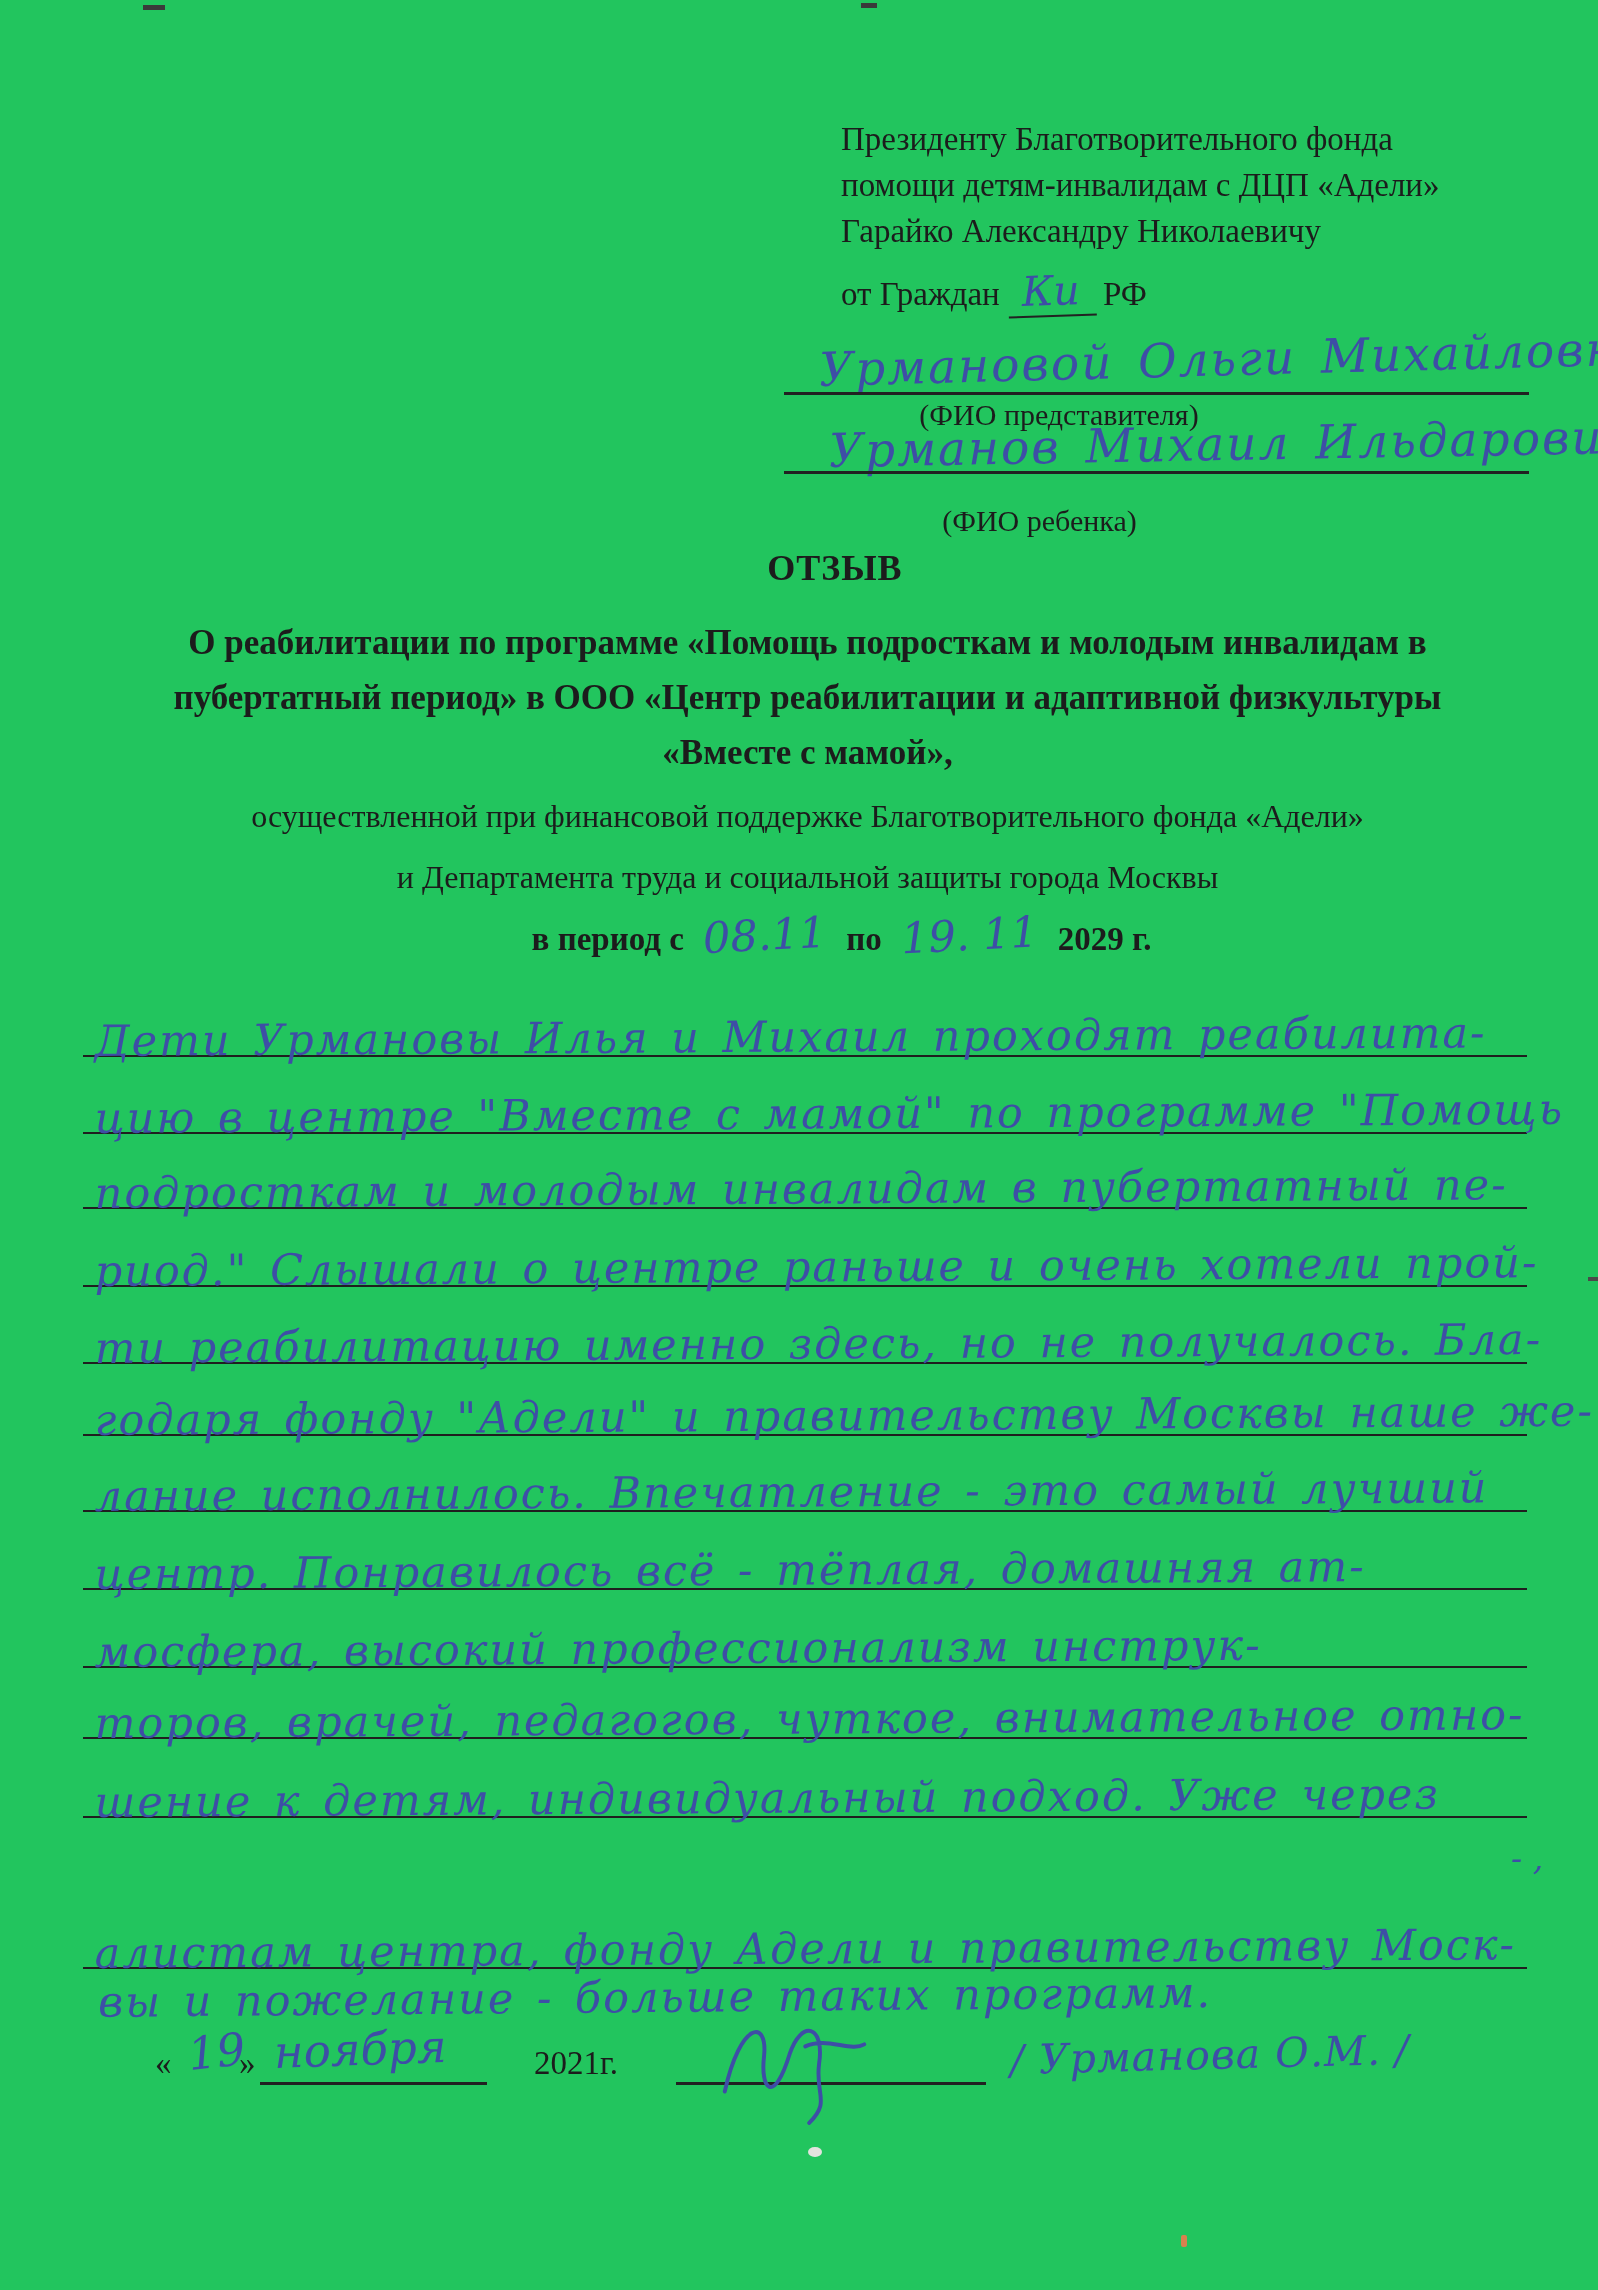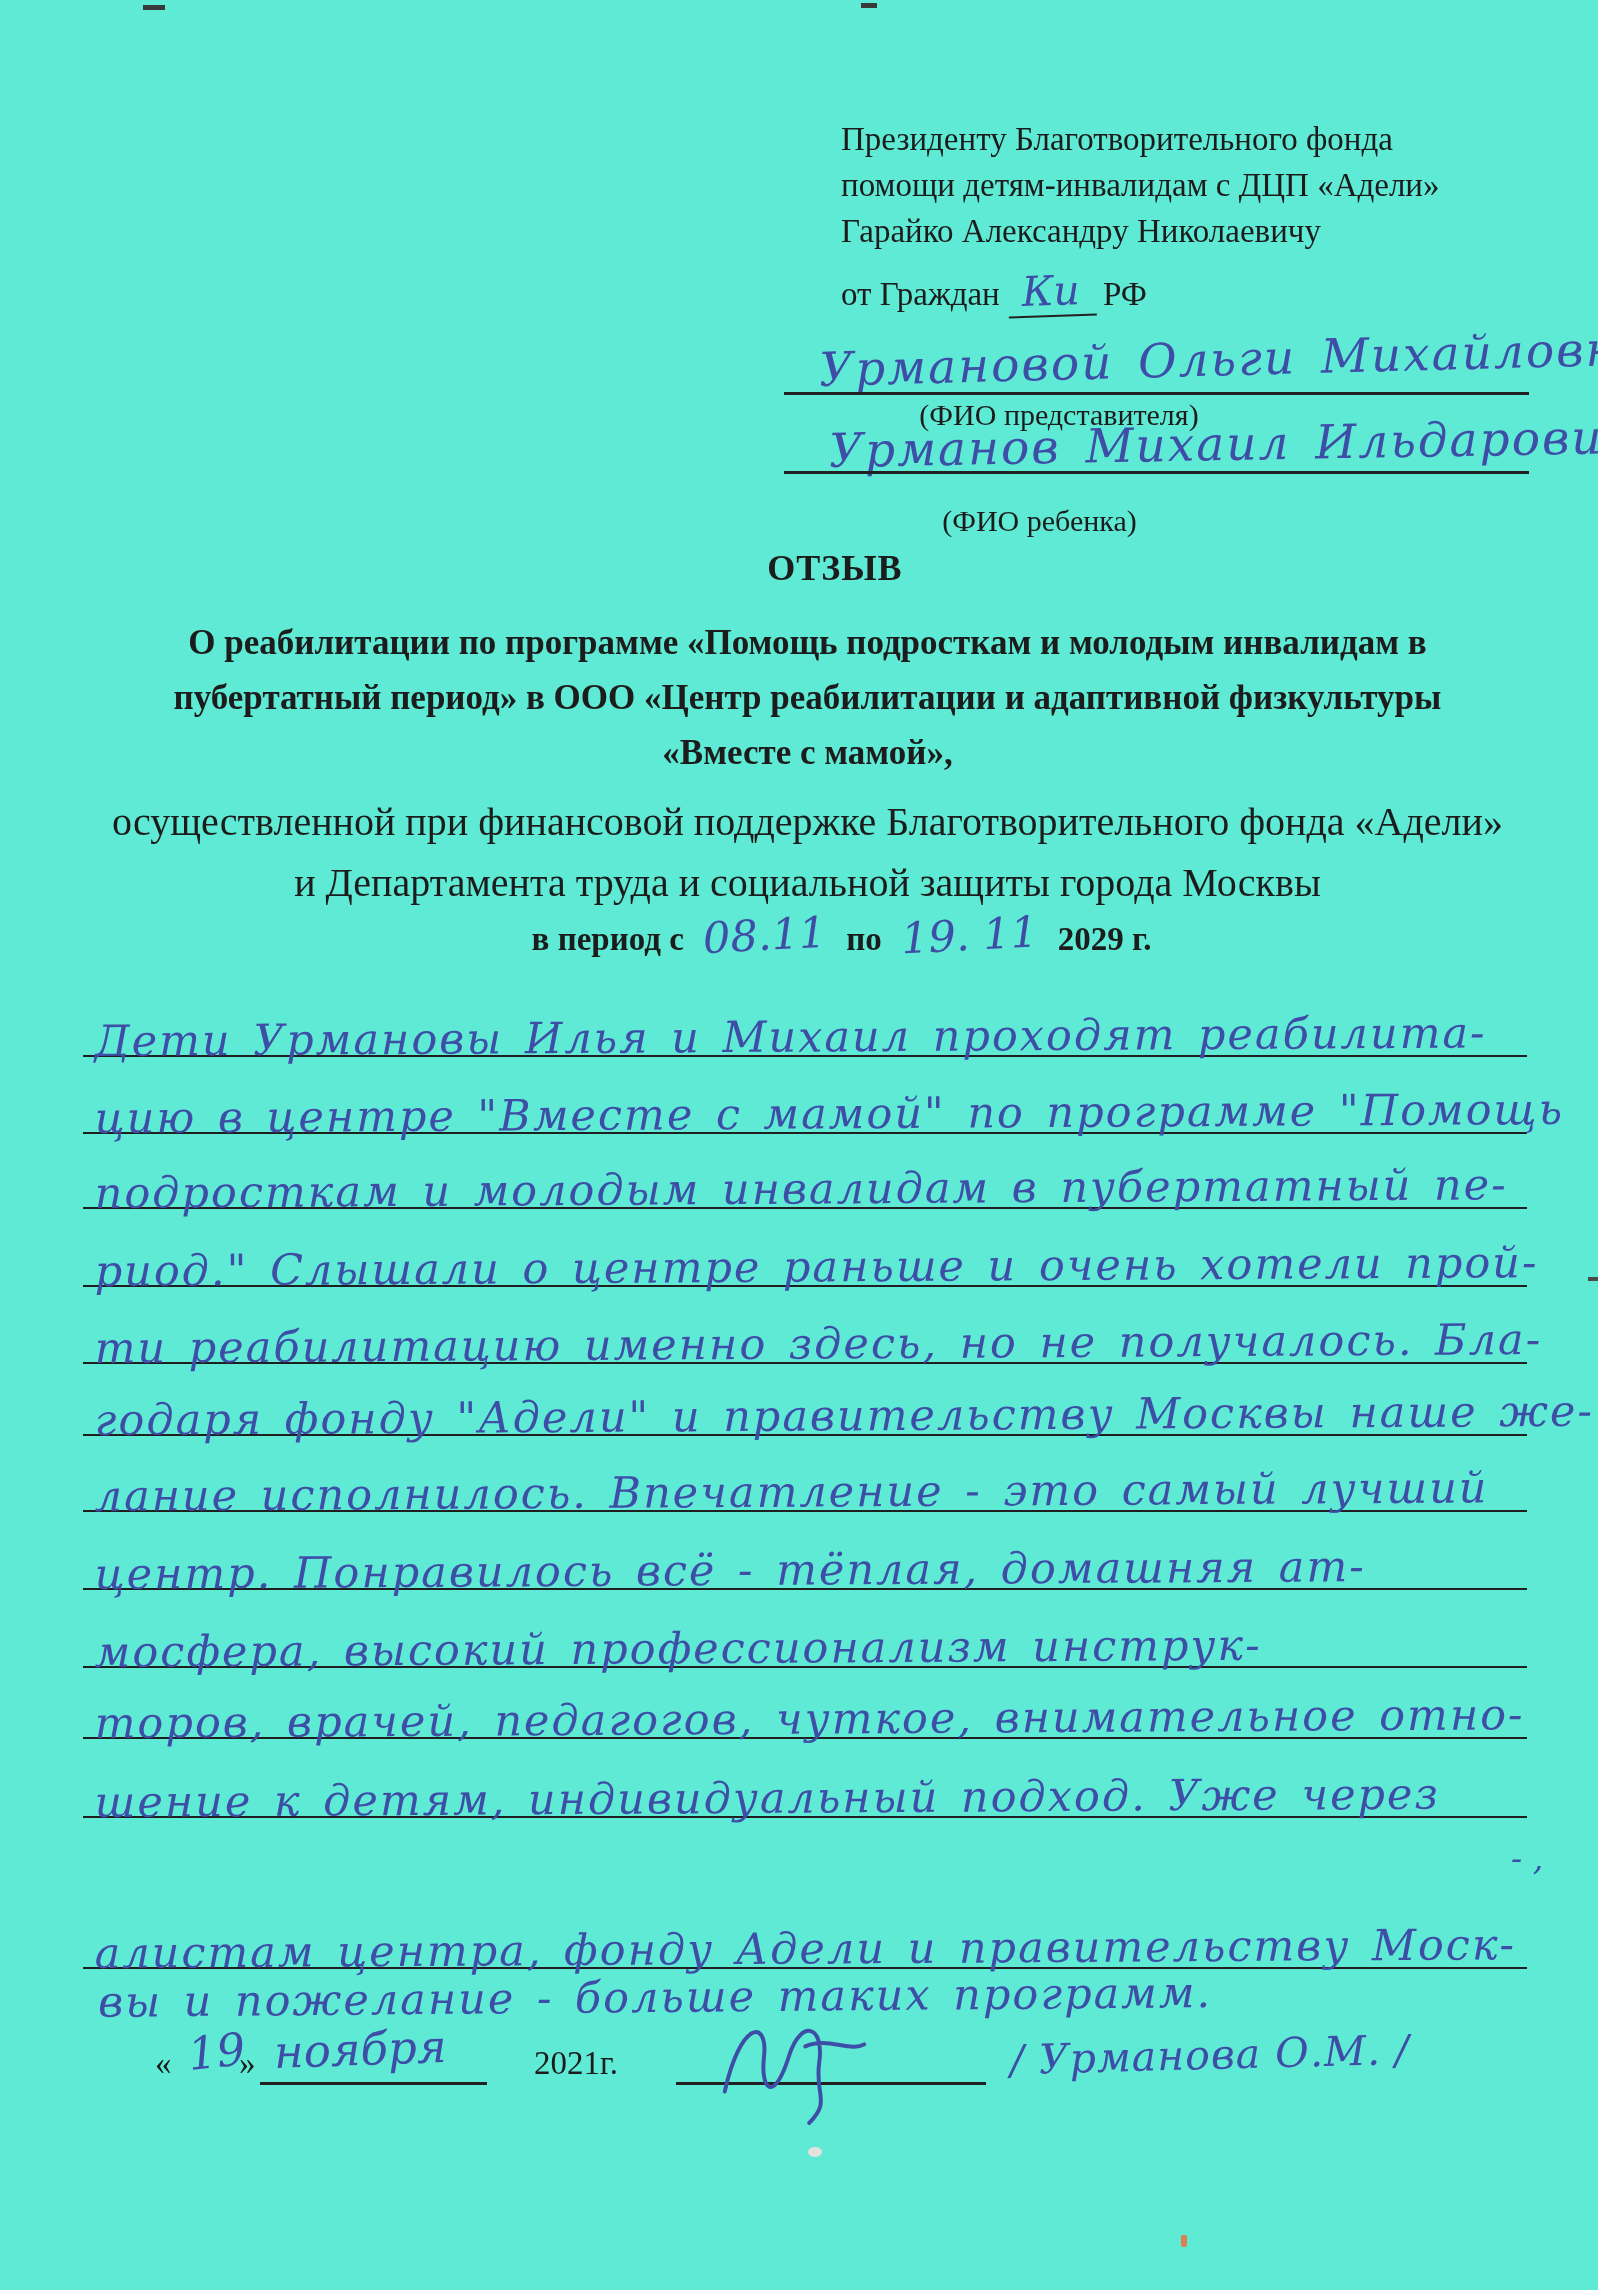--- a/index.html
+++ b/index.html
@@ -1,18 +1,18 @@
 <!DOCTYPE html>
 <html><head>
 <meta charset="utf-8">
 <style>
   html,body { margin:0; padding:0; background:#e8e8e6; }
   .page {
     position:relative; width:1599px; height:2291px; margin:0 auto;
-    background:#5eead4; overflow:hidden;
+    background:#22c55e; overflow:hidden;
     font-family:"Liberation Serif", serif; color:#1c1c1c;
   }
   .abs { position:absolute; }
   .typed { font-family:"Liberation Serif", serif; color:#1c1c1c; }
   .bold { font-weight:bold; }
   .hand {
     font-family:"DejaVu Serif", serif; font-style:italic;
     color:#3e4ea6; white-space:nowrap;
   }
   .center-line { position:absolute; left:0; width:100%; display:flex; justify-content:center; white-space:nowrap;margin-left:8px; }
@@ -20,21 +20,21 @@
   .from-line { display:flex; align-items:baseline; font-size:33px; }
   .from-fill {
     font-size:41px; padding:0 15.7px 0 13.7px; margin:0 7.8px;
     border-bottom:2.9px solid #222; transform:rotate(-2deg);
   }
   .big-name { font-size:47px; letter-spacing:2px; word-spacing:7.8px; }
   .caption { font-size:30px; text-align:center; }
   .rule { background:#212121; height:2.9px; }
   .title-text { font-size:36px; font-weight:bold; letter-spacing:1px; transform:translateX(27.4px); }
   .subject-line { font-size:35px; font-weight:bold;text-align:center; }
-  .support-line { font-size:40px; }
+  .support-line { font-size:32px; }
   .period-row { display:flex; justify-content:center; align-items:baseline; gap:19.6px; transform:translateX(34px); }
   .period-row .typed { font-size:33px; }
   .period-hand { font-size:43px; transform:rotate(-3deg); }
   .body-row {
     position:absolute; left:83px; width:1444px; height:65px;
     border-bottom:2.9px solid #1f1f1f;
     display:flex; align-items:flex-end;
   }
   .hand-line {
     font-size:43px; line-height:0.95; letter-spacing:2px; word-spacing:5.9px;

